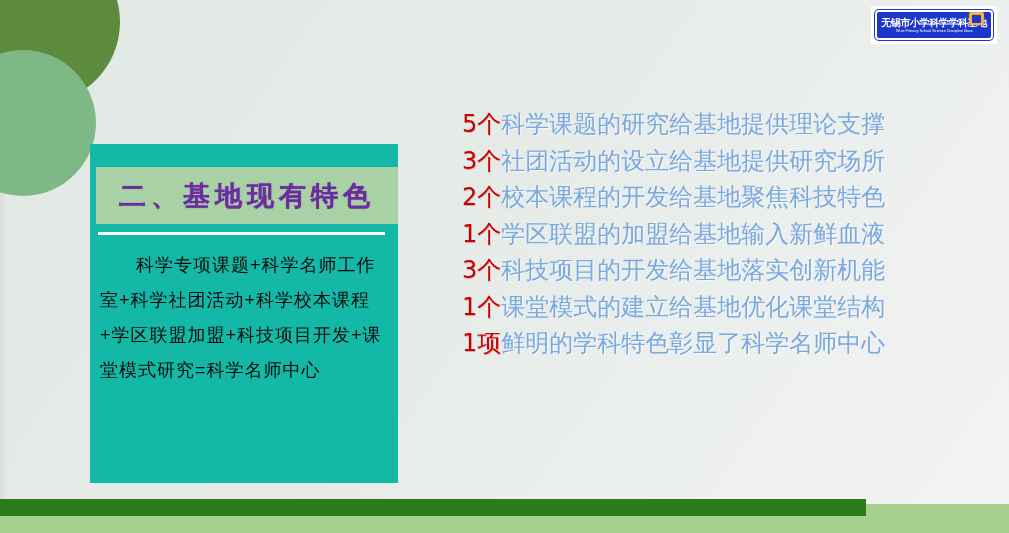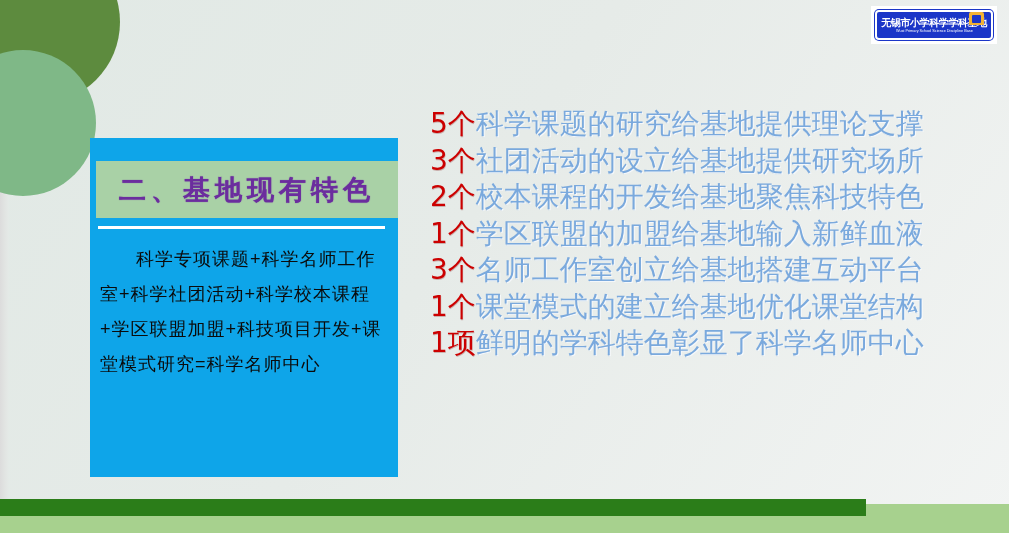--- a/index.html
+++ b/index.html
@@ -21,22 +21,22 @@
     position:absolute; left:-44px; top:-60px; width:164px; height:164px;
     border-radius:50%; background:#5d8b3e;
   }
   .circle-light{
     position:absolute; left:-50px; top:50px; width:146px; height:146px;
     border-radius:50%; background:#7fb887;
   }
 
   
   .panel{
-    position:absolute; left:90px; top:138px; width:308px; height:339px;
-    background:#0ea5e9;
+    position:absolute; left:90px; top:144px; width:308px; height:339px;
+    background:#14b8a6;
   }
   .panel-title-band{
     position:absolute; left:6px; top:23px; width:302px; height:57px;
     background:#a9d1a6;
     display:flex; align-items:center; justify-content:center;
   }
   .panel-title{
     font-family:"DejaVu Serif", serif;
     font-weight:bold;
     font-size:27px;
@@ -59,24 +59,25 @@
     letter-spacing:1px;
     word-break:break-all;
   }
 
   
   .statements{
     position:absolute; left:430px; top:106px; width:540px;
   }
   .stmt{
     font-family:"DejaVu Sans", sans-serif;
-    font-size:28px;
+    font-size:24px;
     line-height:36.5px;
     white-space:nowrap;
     letter-spacing:0px;
+    margin-left:32px;
   }
   .stmt .num{
     color:#cc0000;
     font-weight:400;
     text-shadow:0.5px 0.5px 0 rgba(120,0,0,.25);
   }
   .stmt .txt{
     color:#7aa9dd;
     text-shadow:1px 1px 0 rgba(255,255,255,.85), 0.5px 0.5px 0 rgba(120,160,210,.4);
   }
@@ -169,21 +170,21 @@
   <div class="stmt">
     <span class="num">3个</span><span class="txt">社团活动的设立给基地提供研究场所</span>
   </div>
   <div class="stmt">
     <span class="num">2个</span><span class="txt">校本课程的开发给基地聚焦科技特色</span>
   </div>
   <div class="stmt">
     <span class="num">1个</span><span class="txt">学区联盟的加盟给基地输入新鲜血液</span>
   </div>
   <div class="stmt">
-    <span class="num">3个</span><span class="txt">名师工作室创立给基地搭建互动平台</span>
+    <span class="num">3个</span><span class="txt">科技项目的开发给基地落实创新机能</span>
   </div>
   <div class="stmt">
     <span class="num">1个</span><span class="txt">课堂模式的建立给基地优化课堂结构</span>
   </div>
   <div class="stmt">
     <span class="num">1项</span><span class="txt">鲜明的学科特色彰显了科学名师中心</span>
   </div>
 </div>
 
 <div class="bar-light"></div>

